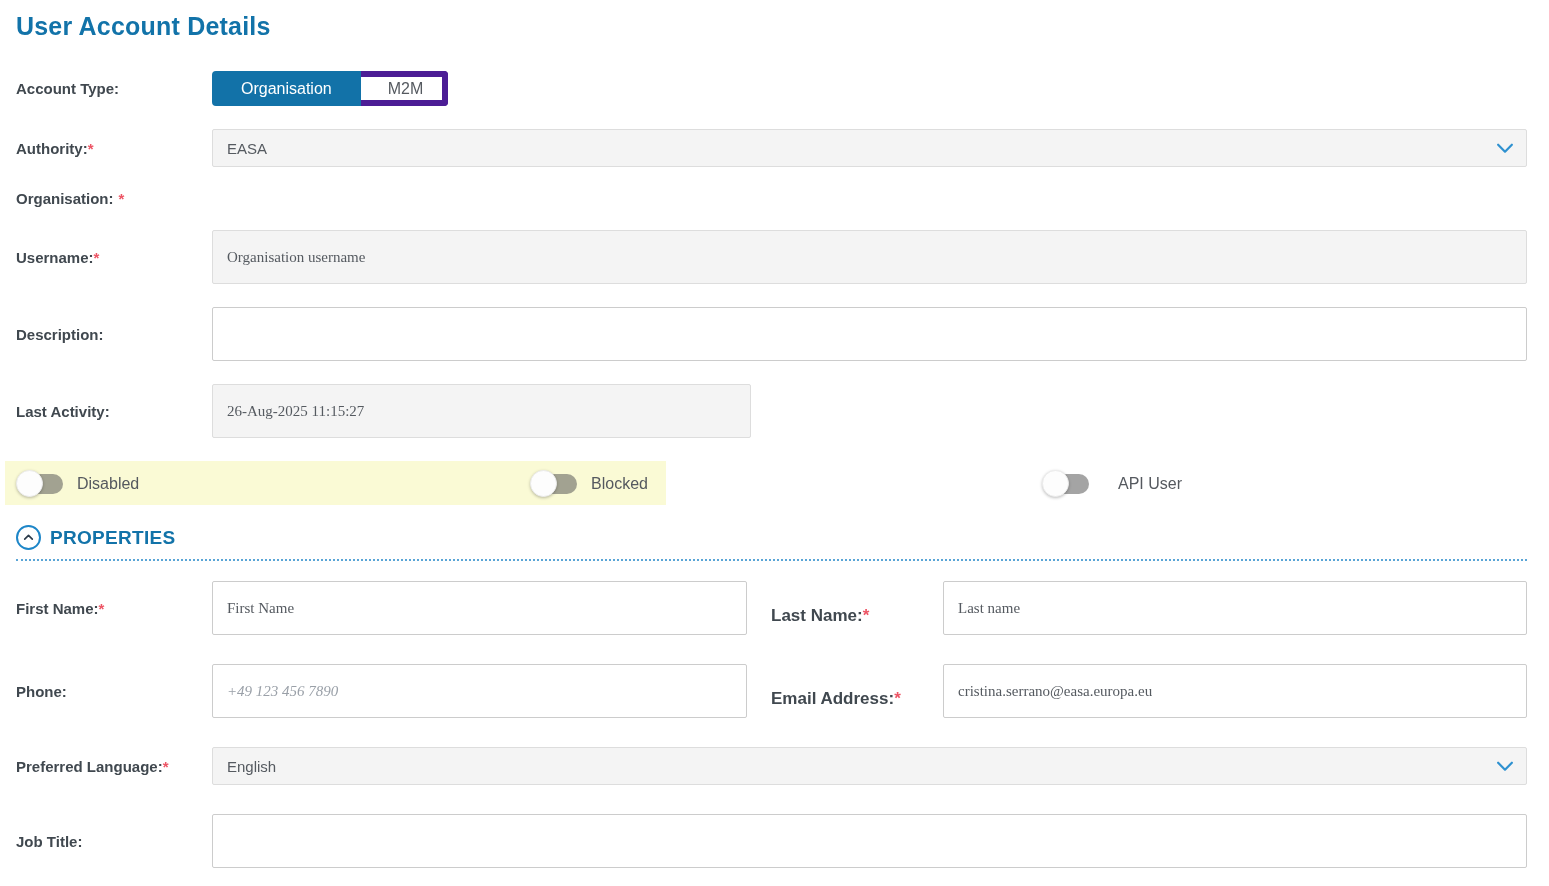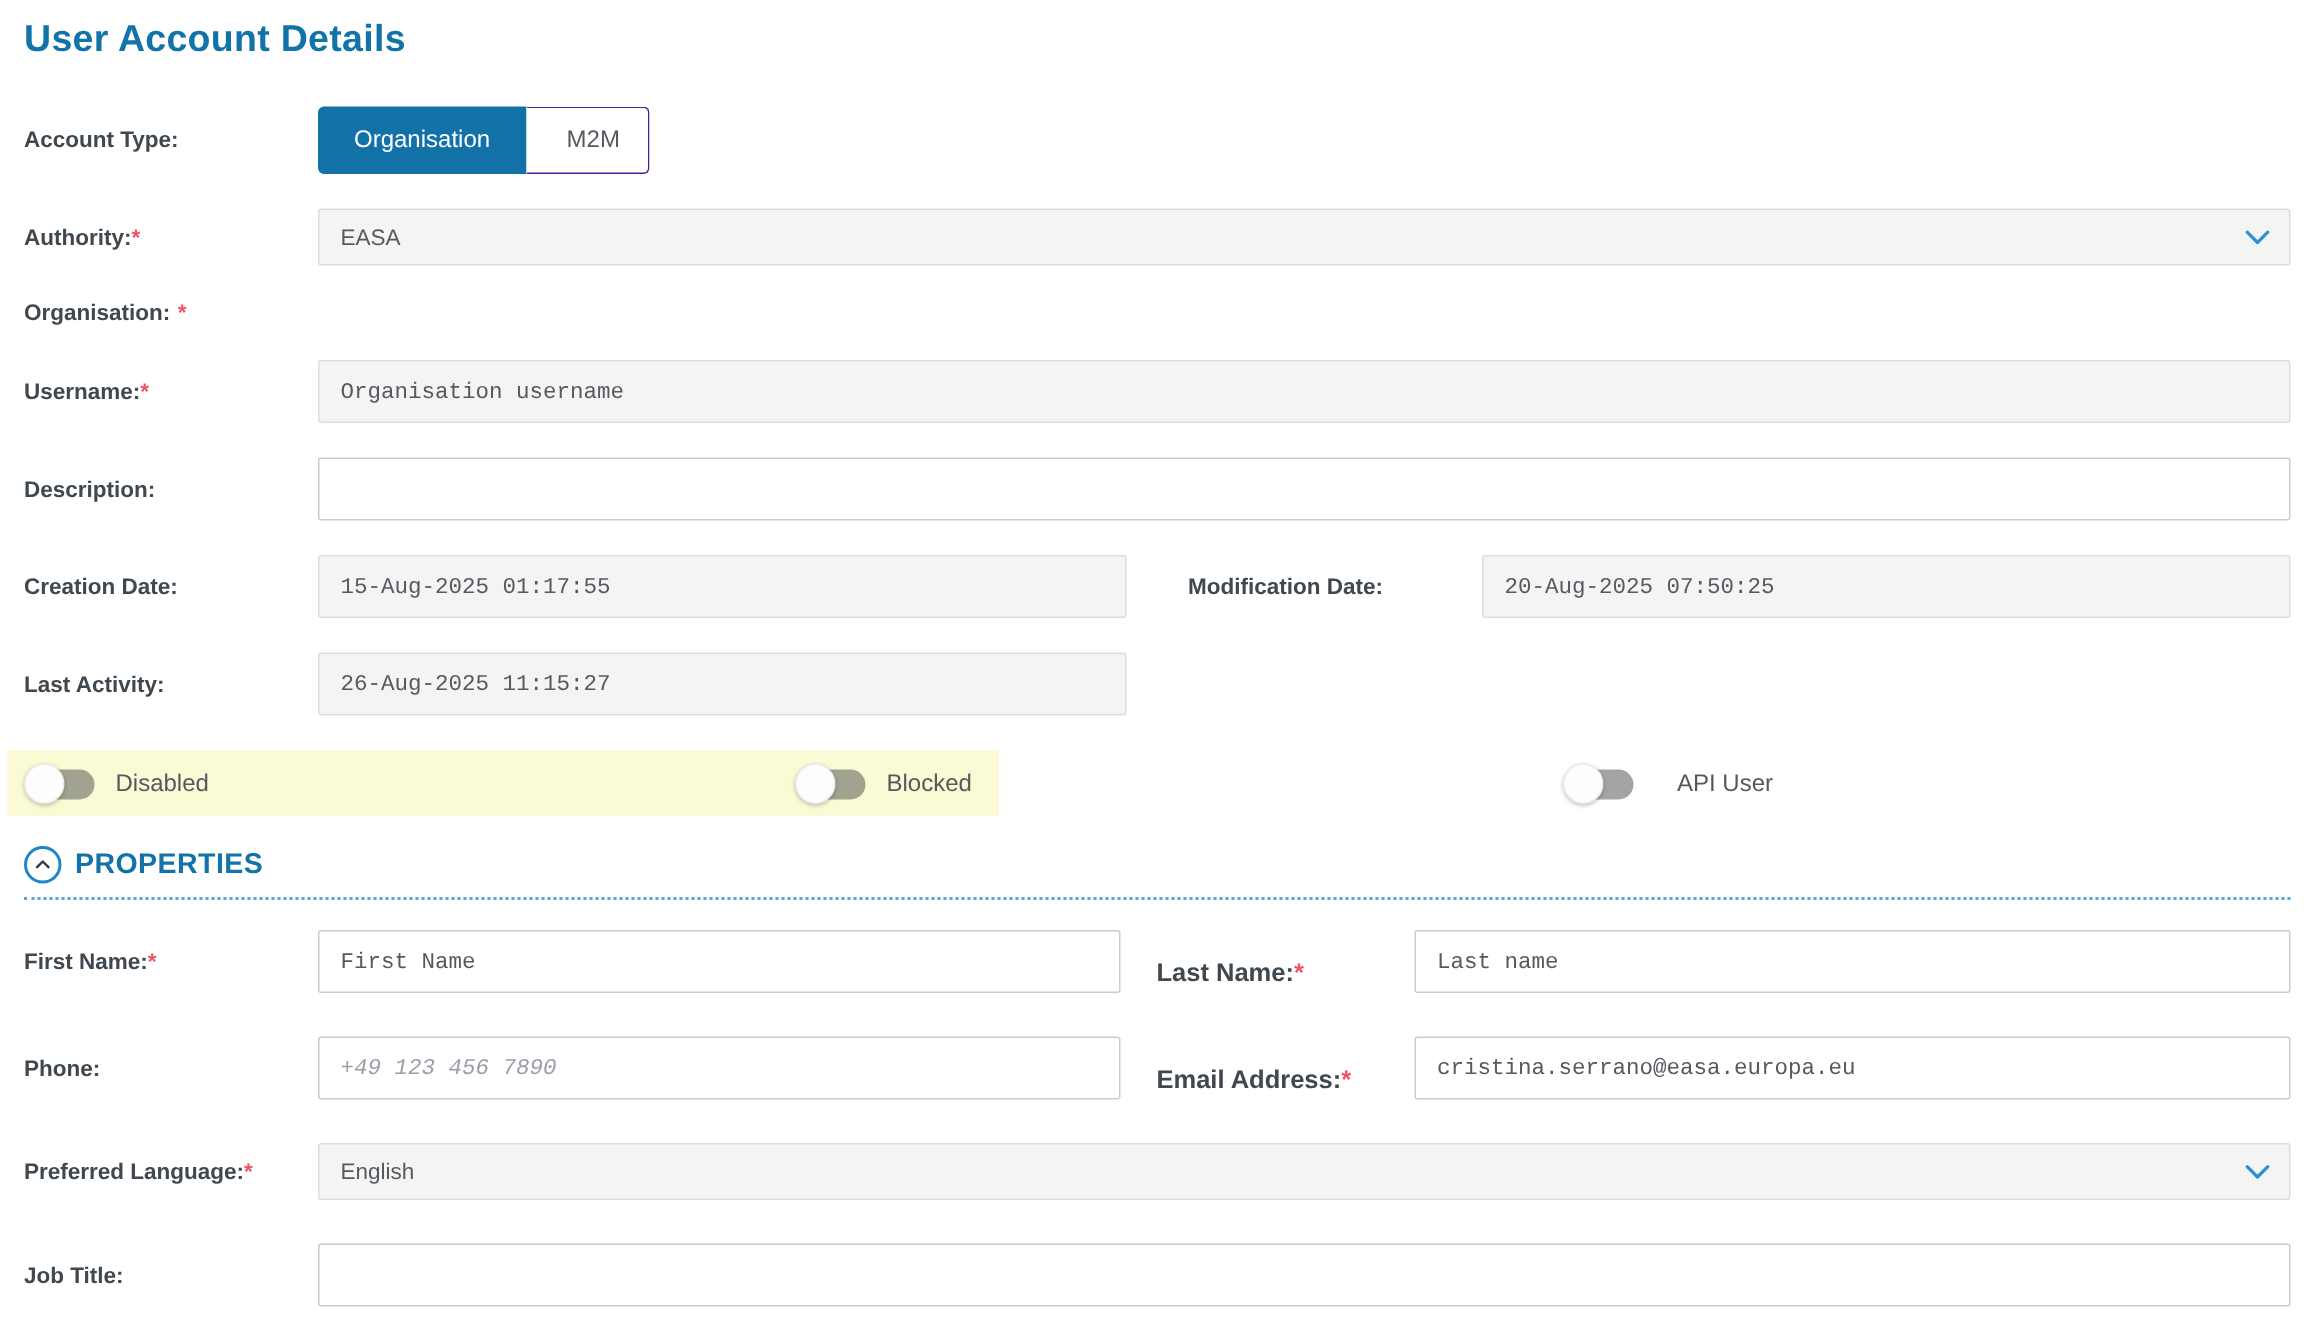--- a/index.html
+++ b/index.html
@@ -26,45 +26,45 @@
   .req.spaced { margin-left:5px; }
 
   .field-full { flex:1; min-width:0; }
   .field-half { width:539px; flex-shrink:0; }
   .label-right {
     width:237px; flex-shrink:0; padding-left:41px;
     font-size:15px; font-weight:700; color:#40484f;
   }
 
   .input {
-    width:100%; height:42px;
+    width:100%; height:54px;
     border:1px solid #cccccc; border-radius:2px;
     background:#ffffff; color:#555a60;
-    font-size:15px; font-family:Liberation Mono, monospace;
+    font-size:15px; font-family:Liberation Serif, serif;
     padding:6px 14px; outline:none;
   }
   .input::placeholder { color:#9aa0a8; font-style:italic; }
   .input.readonly { background:#f4f4f4; border-color:#dddddd; }
 
   .select {
     width:100%; height:38px;
     border:1px solid #dddddd; border-radius:2px;
     background:#f4f4f4; color:#555a60;
     font-size:15px; display:flex; align-items:center;
     justify-content:space-between; padding:0 10px 0 14px;
     cursor:pointer;
   }
   .select .chev { display:flex; align-items:center; }
 
   
   .seg-group { display:inline-flex; }
   .seg-btn {
-    height:45px; display:inline-flex; align-items:center;
+    height:35px; display:inline-flex; align-items:center;
     font-size:16px; font-family:inherit; cursor:pointer;
-    border:1px solid #4c1d95; background:#ffffff; color:#555a60;
+    border:6px solid #4c1d95; background:#ffffff; color:#555a60;
     padding:0 19px;
   }
   .seg-btn.selected {
     background:#1272a8; color:#ffffff; border-color:#1272a8;
     border-radius:4px 0 0 4px; padding:0 23px;
   }
   .seg-btn.last { border-left:none; border-radius:0 4px 4px 0;padding-left:27px; }
 
   
   .toggles-row { position:relative; height:46px; margin-bottom:18px; }
@@ -153,30 +153,20 @@
     </div>
   </div>
 
   <div class="row">
     <div class="label">Description:</div>
     <div class="field-full">
       <input class="input" value="" style="">
     </div>
   </div>
 
-  <div class="row">
-    <div class="label">Creation Date:</div>
-    <div class="field-half">
-      <input class="input readonly" readonly="" value="15-Aug-2025 01:17:55" style="">
-    </div>
-    <div class="label-right">Modification Date:</div>
-    <div class="field-full">
-      <input class="input readonly" readonly="" value="20-Aug-2025 07:50:25" style="">
-    </div>
-  </div>
 
   <div class="row">
     <div class="label">Last Activity:</div>
     <div class="field-half">
       <input class="input readonly" readonly="" value="26-Aug-2025 11:15:27" style="">
     </div>
   </div>
 
   <div class="toggles-row">
     <div class="hl-strip"></div>

